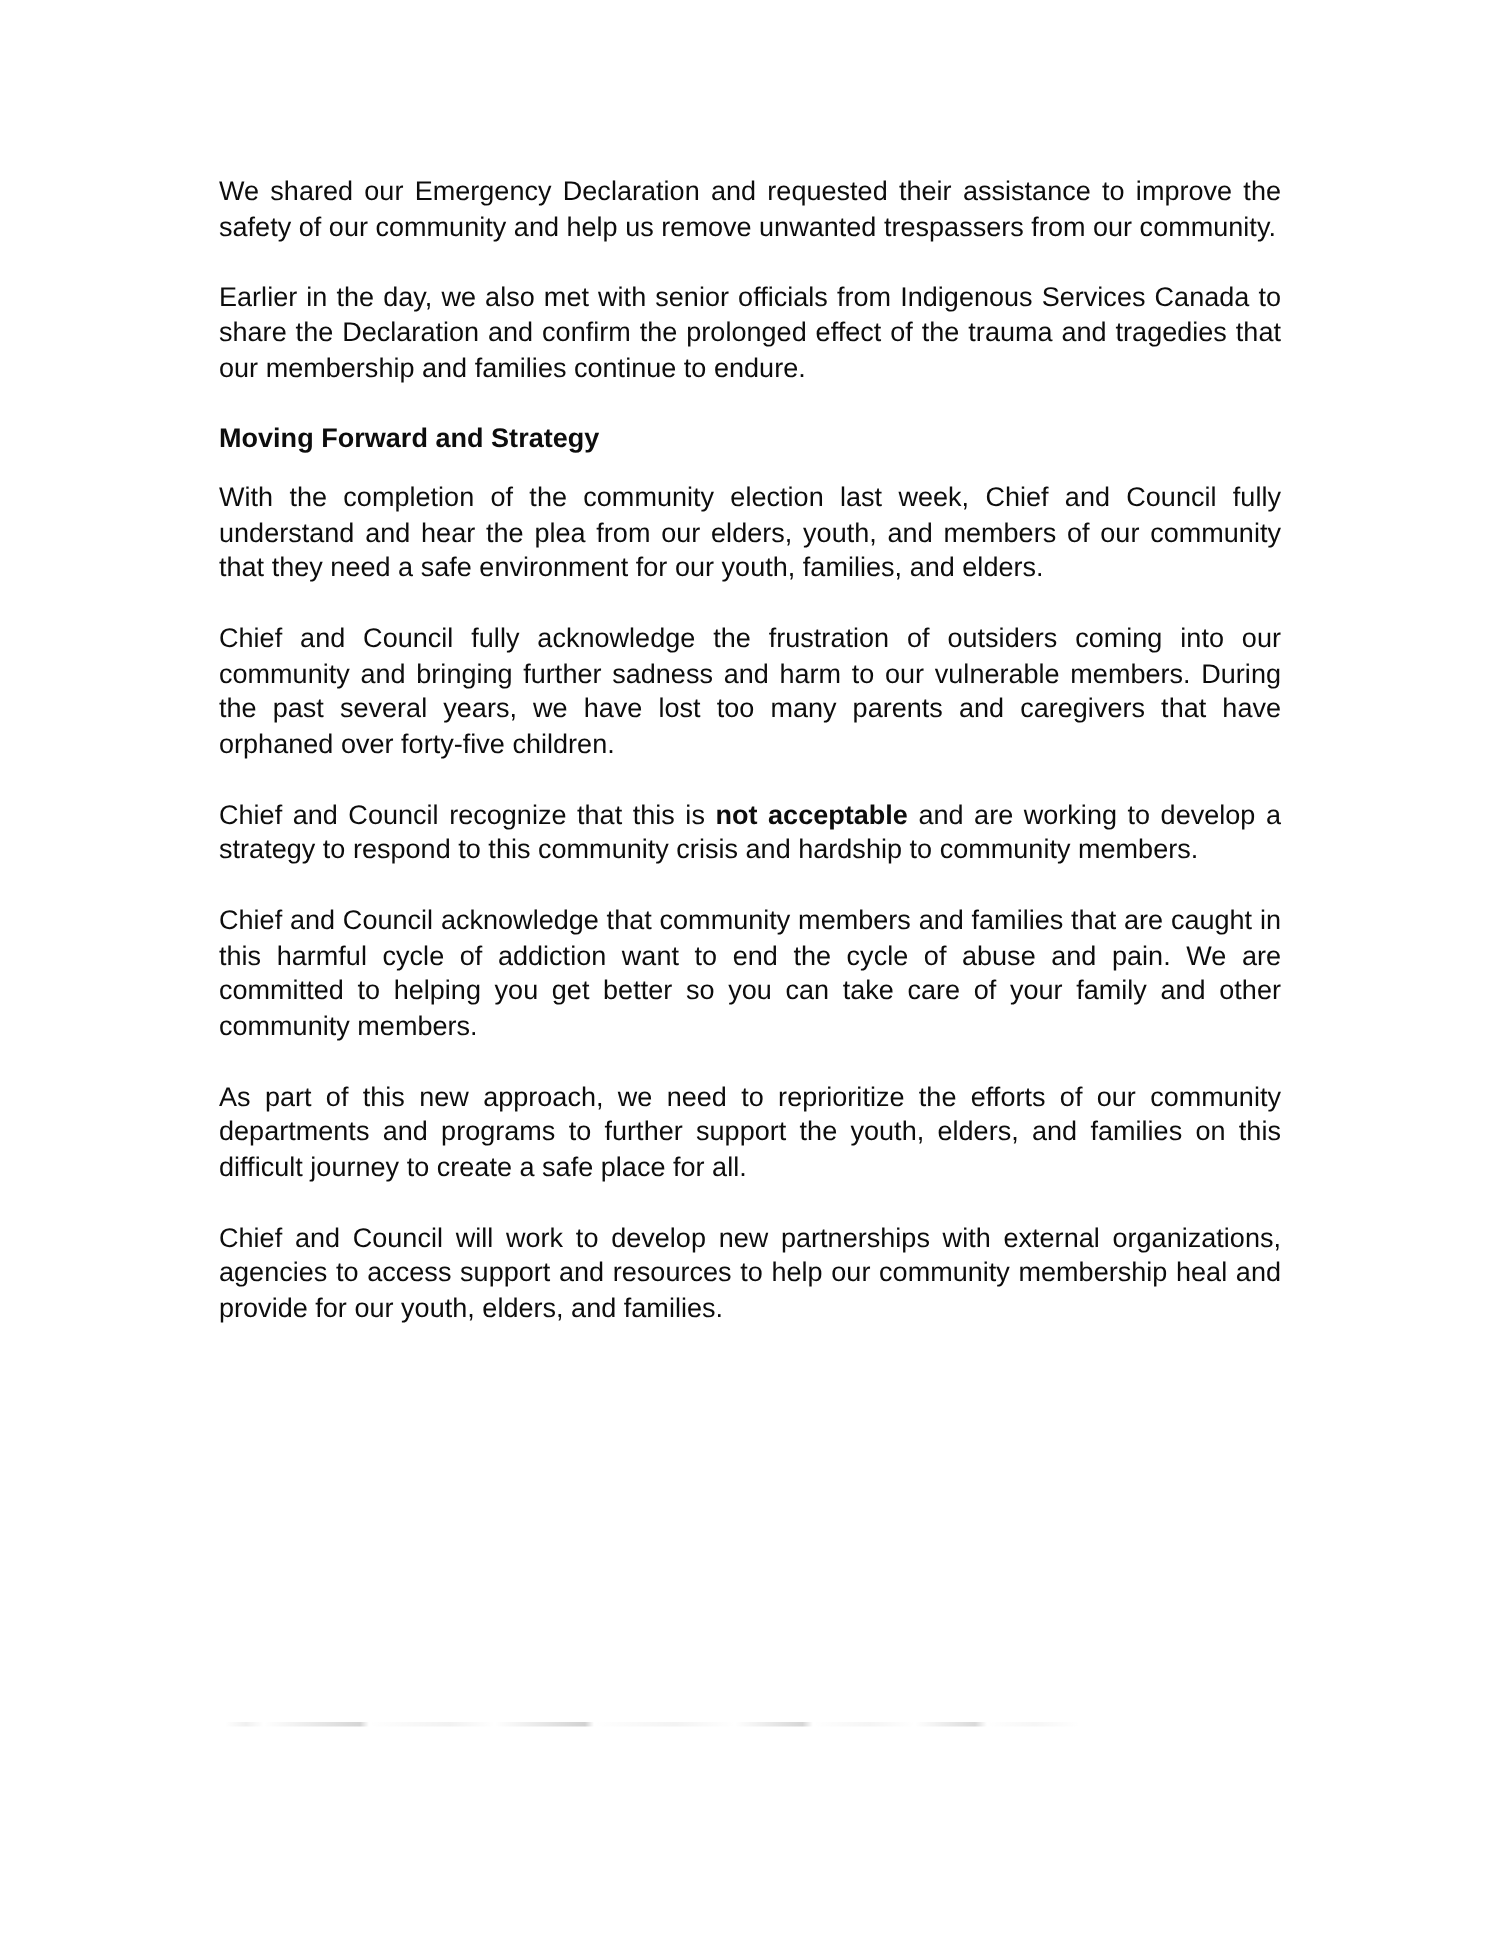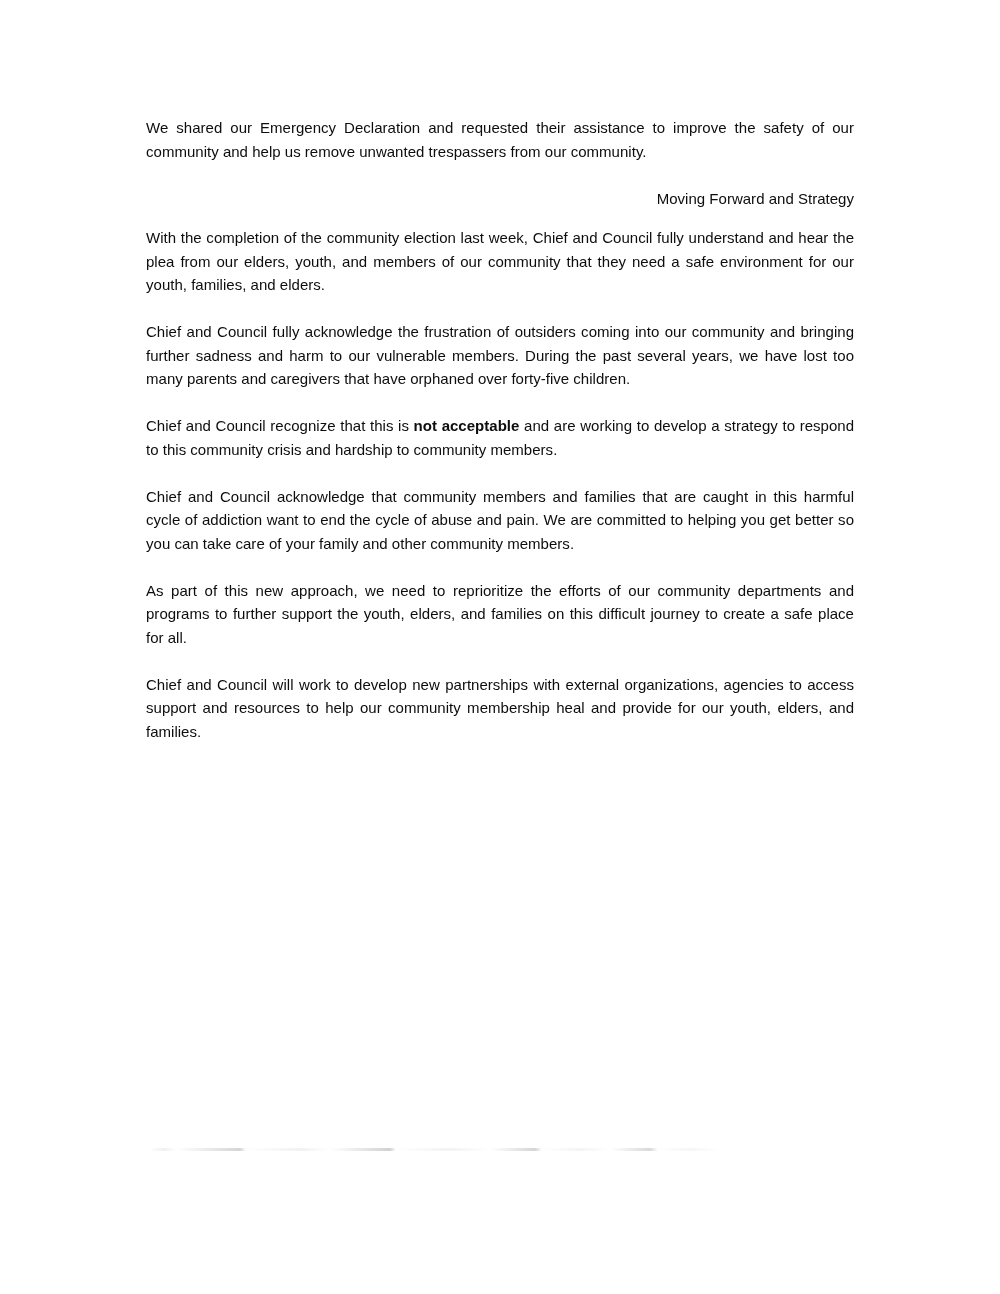--- a/index.html
+++ b/index.html
@@ -20,37 +20,37 @@
     box-sizing: border-box;
   }
   .text-column {
     position: absolute;
     left: 146px;
     top: 116px;
     width: 708px;
   }
   .para {
     margin: 0 0 23.5px 0;
-    font-size: 15px;
+    font-size: 18px;
     line-height: 23.5px;
     color: #0d0d0d;
     text-align: justify;
     text-justify: inter-word;
     letter-spacing: 0.02px;
     -webkit-font-smoothing: none;
   }
   .para:last-child {
     margin-bottom: 16px;
   }
   .para.italic {
     font-style: italic;
   }
   .para.heading {
-    font-weight: normal;
-    text-align: right;
+    font-weight: bold;
+    text-align: left;
     margin-bottom: 0;
   }
   .para.after-heading {
     margin-top: 16px;
   }
   .bold-inline {
     font-weight: bold;
   }
   
   .scan-edge {
@@ -78,20 +78,21 @@
 <body>
 
 <div class="page">
 
   <div class="text-column">
 
     <p class="para">We shared our Emergency Declaration and requested their assistance to improve the safety of our community and help us remove unwanted trespassers from our community.</p>
 
 
 
+    <p class="para">Earlier in the day, we also met with senior officials from Indigenous Services Canada to share the Declaration and confirm the prolonged effect of the trauma and tragedies that our membership and families continue to endure.</p>
 
     <p class="para heading">Moving Forward and Strategy</p>
 
     <p class="para after-heading">With the completion of the community election last week, Chief and Council fully understand and hear the plea from our elders, youth, and members of our community that they need a safe environment for our youth, families, and elders.</p>
 
 
     <p class="para">Chief and Council fully acknowledge the frustration of outsiders coming into our community and bringing further sadness and harm to our vulnerable members. During the past several years, we have lost too many parents and caregivers that have orphaned over forty-five children.</p>
 
     <p class="para"><span>Chief and Council recognize that this is </span><span class="bold-inline">not acceptable</span><span> and are working to develop a strategy to respond to this community crisis and hardship to community members.</span></p>
 

